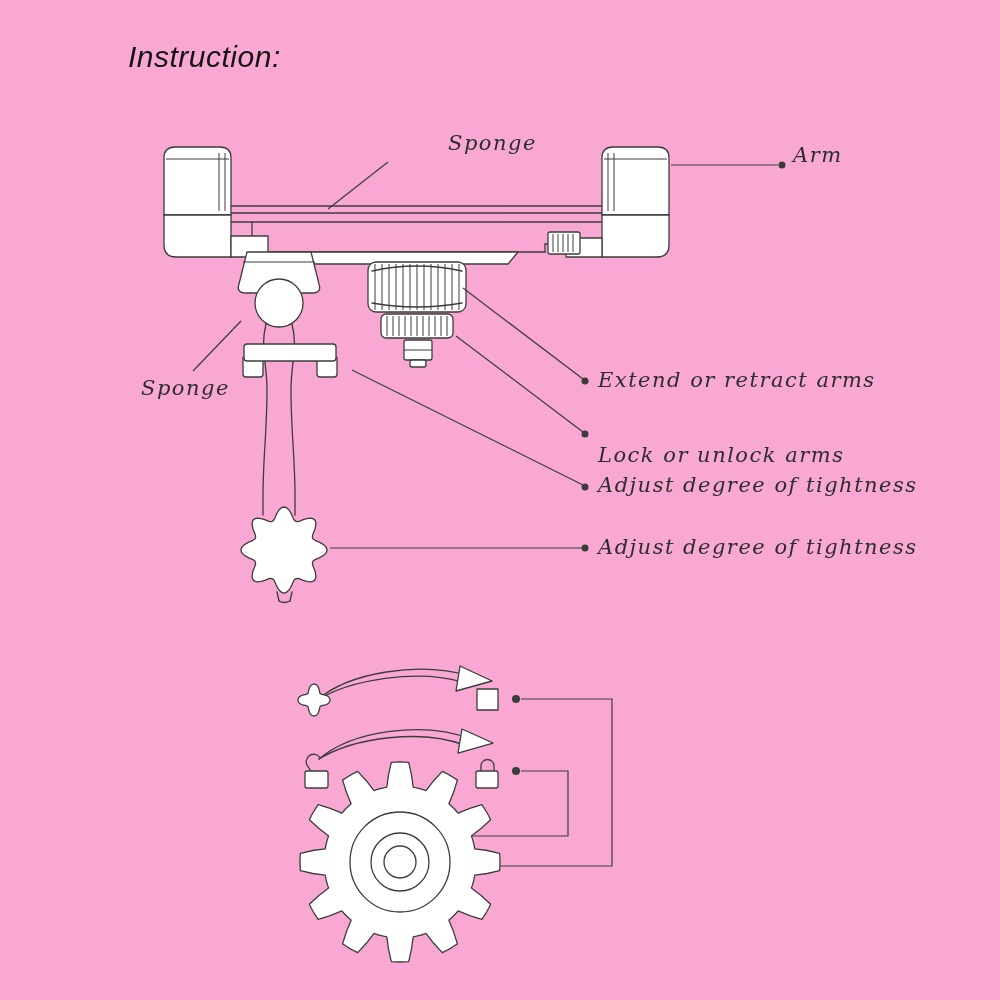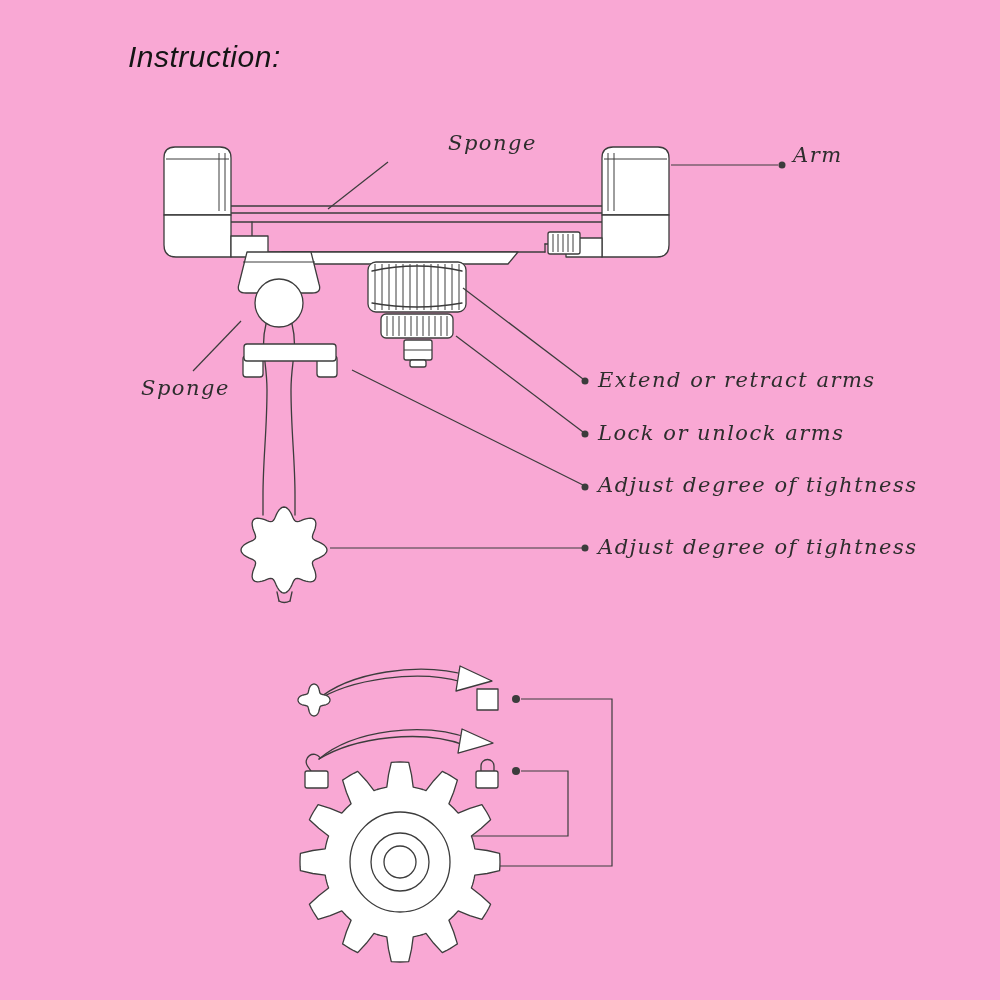--- a/index.html
+++ b/index.html
@@ -6,21 +6,21 @@
   #page{position:relative;width:1000px;height:1000px;background:#f9a8d4;overflow:hidden;
         font-family:"DejaVu Serif", serif;color:#222;font-style:italic;}
   #scene{position:absolute;left:0;top:0;width:1000px;height:1000px;}
   .title{position:absolute;left:128px;top:40px;font-family:"Liberation Sans",sans-serif;
          font-size:30px;letter-spacing:0.5px;color:#151515;}
   .lbl{position:absolute;font-size:21px;letter-spacing:1.5px;color:#2d2d2d;line-height:1.1;white-space:nowrap;}
   .lbl-sponge{left:400px;top:132px;margin-left:48px;}
   .lbl-arm{left:793px;top:144px;}
   .lbl-cardan{left:141px;top:377px;}
   .lbl-extend{left:598px;top:369px;}
-  .lbl-lock{left:598px;top:422px;}
+  .lbl-lock{left:598px;top:444px;}
   .lbl-adjust-top{left:598px;top:474px;}
   .lbl-adjust-knob{left:598px;top:536px;}
   svg{display:block;}
   .ln{fill:none;stroke:#3c3c3c;stroke-width:1.3;stroke-linecap:round;stroke-linejoin:round;}
   .solid{fill:#ffffff;stroke:#3c3c3c;stroke-width:1.3;stroke-linejoin:round;}
   .hatch{fill:none;stroke:#3c3c3c;stroke-width:1;}
   .leader{fill:none;stroke:#3c3c3c;stroke-width:1.2;}
   .dot{fill:#3c3c3c;stroke:none;}
 </style>
 </head>

